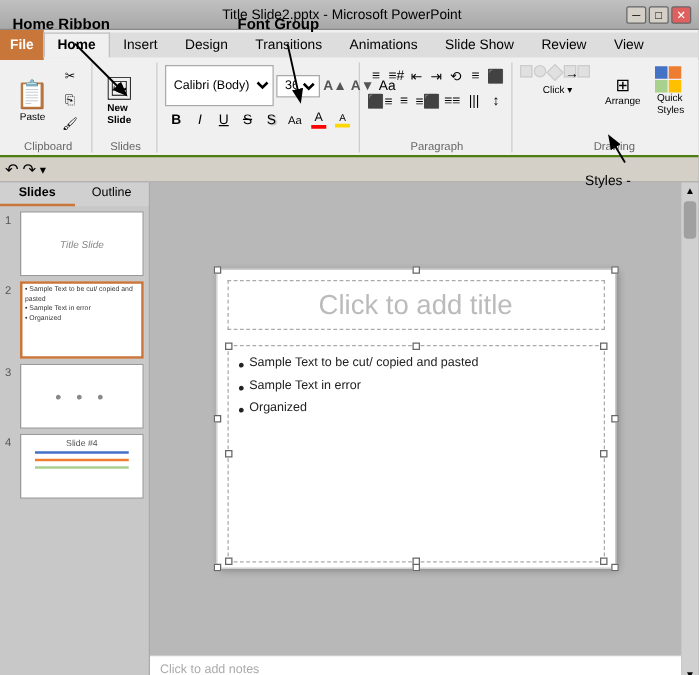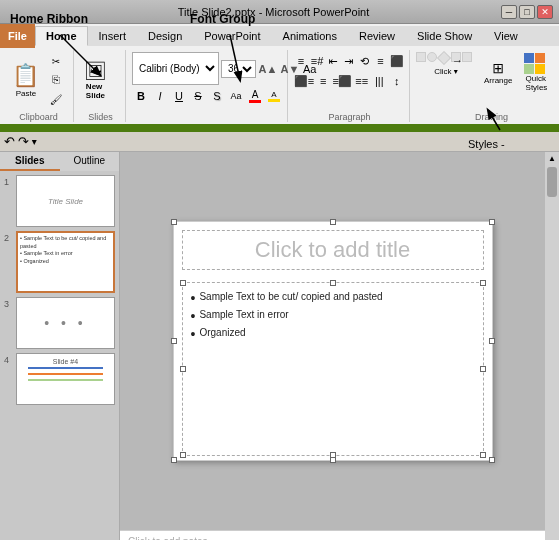--- a/index.html
+++ b/index.html
@@ -8,21 +8,21 @@
     
     .title-bar { background: linear-gradient(to bottom, #c0c0c0, #a8a8a8); height: 24px; display: flex; align-items: center; justify-content: space-between; padding: 0 6px; border-bottom: 1px solid #888; }
     .title-bar-text { font-size: 11px; color: #000; flex: 1; text-align: center; }
     .title-bar-buttons { display: flex; gap: 2px; }
     .tb-btn { width: 16px; height: 14px; border: 1px solid #666; border-radius: 2px; font-size: 9px; display: flex; align-items: center; justify-content: center; cursor: pointer; }
     .tb-btn.minimize { background: #d4d0c8; }
     .tb-btn.maximize { background: #d4d0c8; }
     .tb-btn.close { background: #e06060; color: white; }
 
     
-    .ribbon-container { background: #f0f0f0; border-bottom: 8px solid #4d7c0f; }
+    .ribbon-container { background: #f0f0f0; border-bottom: 2px solid #4d7c0f; }
     .ribbon-tabs { display: flex; background: #ddd; padding-left: 28px; }
     .ribbon-tab { padding: 3px 10px; font-size: 11px; cursor: pointer; border: 1px solid transparent; border-bottom: none; }
     .ribbon-tab.active { background: #f0f0f0; border-color: #c0c0c0; border-bottom: 1px solid #f0f0f0; color: #000; font-weight: bold; }
 
     
     .ribbon-content { display: flex; padding: 2px 4px; background: #f0f0f0; min-height: 58px; align-items: stretch; gap: 2px; }
     .ribbon-group { display: flex; flex-direction: column; border-right: 1px solid #ccc; padding: 2px 4px; min-width: 40px; position: relative; }
     .ribbon-group-label { font-size: 9px; color: #666; text-align: center; position: absolute; bottom: 0; left: 0; right: 0; }
     .ribbon-group-content { display: flex; align-items: center; gap: 2px; flex: 1; padding-bottom: 12px; }
     .ribbon-btn { display: flex; flex-direction: column; align-items: center; justify-content: center; padding: 2px 3px; cursor: pointer; border: 1px solid transparent; border-radius: 2px; font-size: 9px; min-width: 28px; }
@@ -113,24 +113,24 @@
   </div>
 
   <div class="ribbon-container">
 
     <div class="ribbon-top" style="position:relative;">
       <button class="file-btn">File</button>
       <div class="ribbon-tabs" style="flex:1; padding-left:0;">
         <div class="ribbon-tab active">Home</div>
         <div class="ribbon-tab">Insert</div>
         <div class="ribbon-tab">Design</div>
-        <div class="ribbon-tab">PowerPoint</div>
+        <div class="ribbon-tab">Transitions</div>
         <div class="ribbon-tab">Animations</div>
+        <div class="ribbon-tab">Slide Show</div>
         <div class="ribbon-tab">Review</div>
-        <div class="ribbon-tab">Slide Show</div>
         <div class="ribbon-tab">View</div>
       </div>
     </div>
 
     <div class="ribbon-content">
 
       <div class="ribbon-group" style="min-width:70px;">
         <div class="ribbon-group-content">
           <div style="display:flex; flex-direction:column; gap:1px; align-items:center;">
             <div class="ribbon-btn" style="width:36px; height:40px;">

